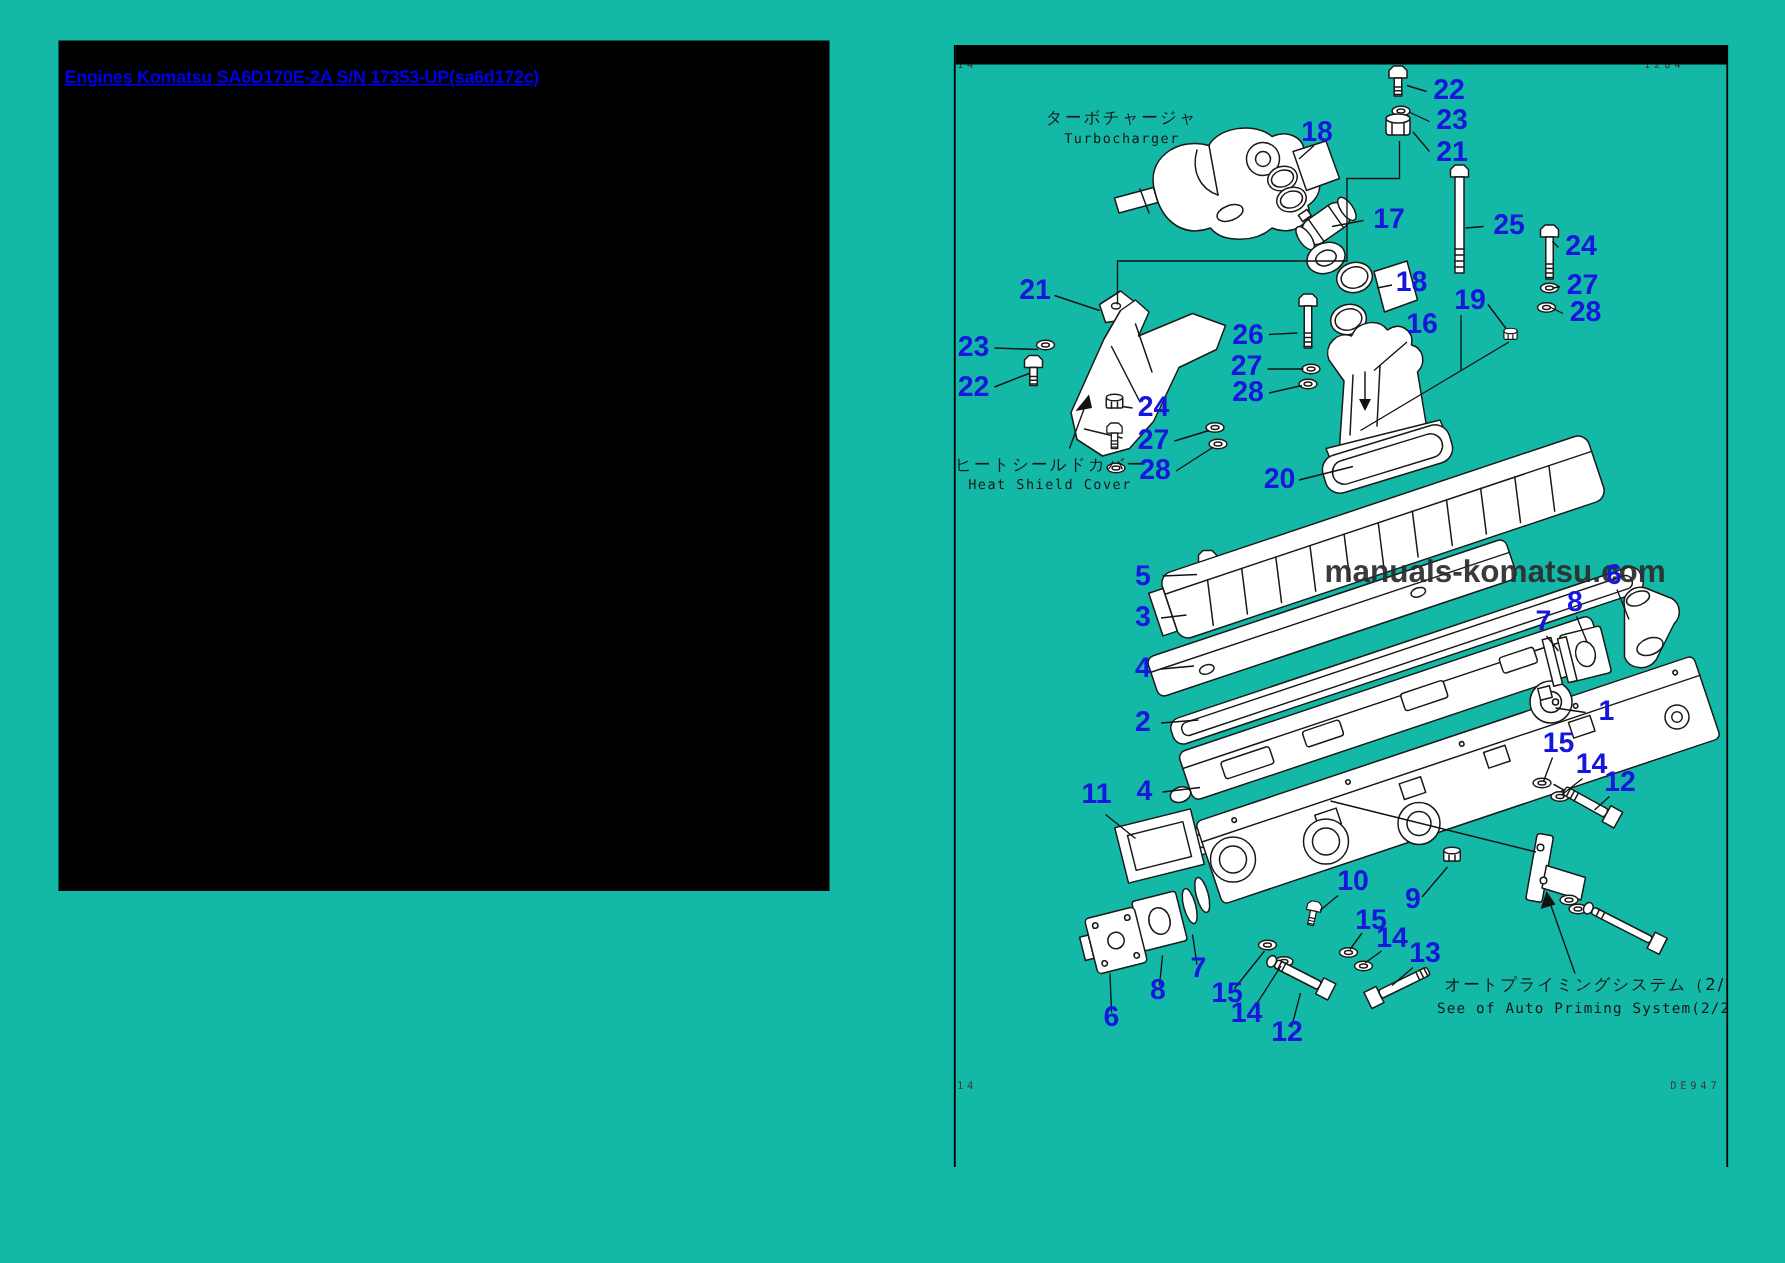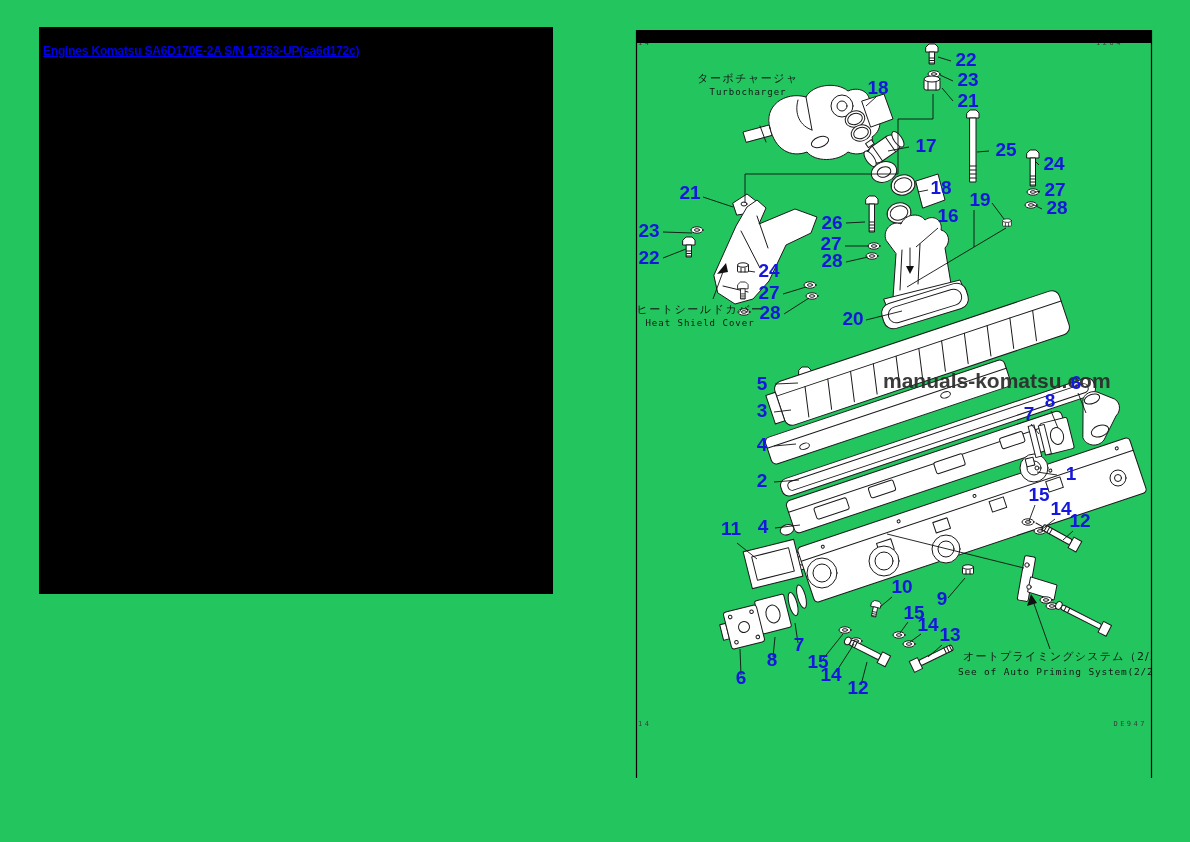--- a/index.html
+++ b/index.html
@@ -1,16 +1,16 @@
 <!DOCTYPE html>
 <html><head>
 <meta charset="utf-8">
 <style>
   html,body{margin:0;padding:0;background:#fff;}
-  .page{position:relative;width:1190px;height:842px;background:#22c55e;overflow:hidden;
+  .page{position:relative;width:1190px;height:842px;background:#14b8a6;overflow:hidden;
         font-family:"Liberation Sans",sans-serif;}
   .black-panel{position:absolute;left:39px;top:27px;width:514px;height:567px;background:#000;}
   .engine-link{position:absolute;left:43px;top:44px;z-index:3;color:#0000e8;
         font:700 12px "Liberation Sans",sans-serif;letter-spacing:-0.2px;
         text-decoration:underline;white-space:nowrap;}
   svg.diagram{position:absolute;left:0;top:0;}
   
   .parts{stroke:#1a1a1a;stroke-width:1;fill:#fff;stroke-linejoin:round;stroke-linecap:round;}
   .parts line{fill:none;}
   .leaders{stroke:#111;stroke-width:0.9;fill:none;}

